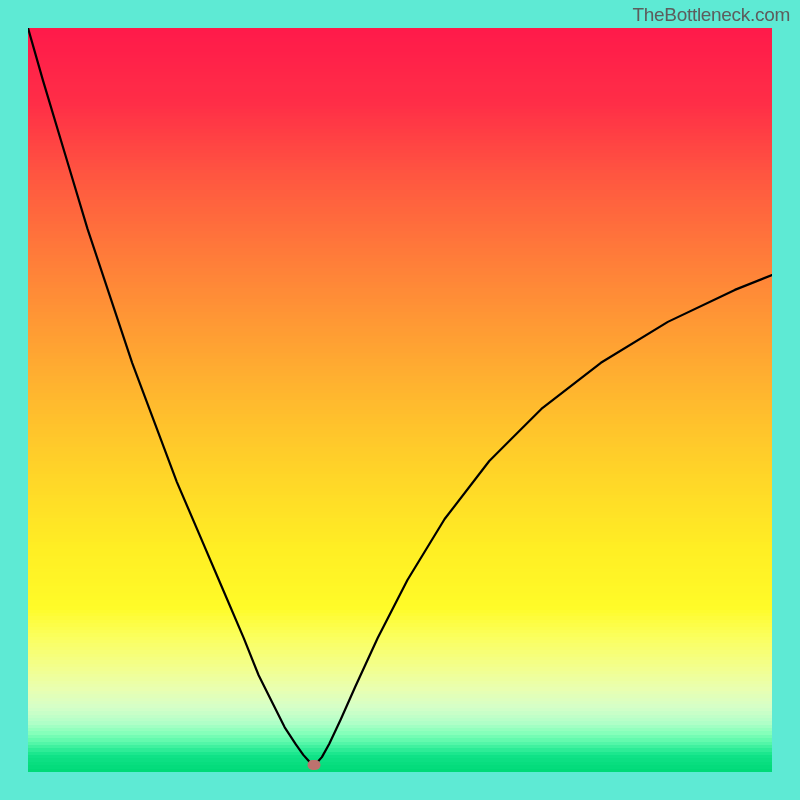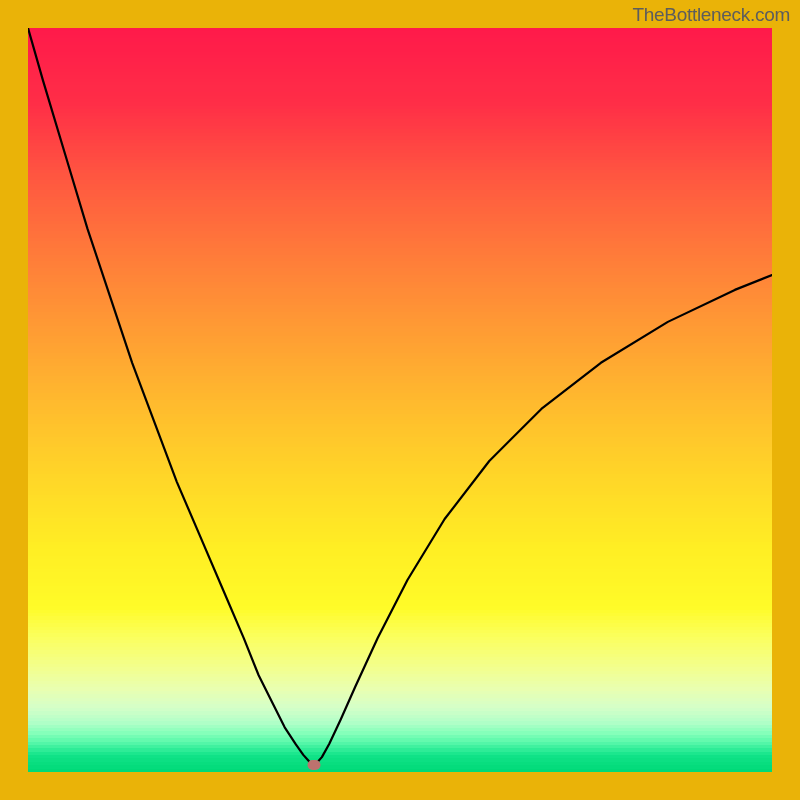--- a/index.html
+++ b/index.html
@@ -8,21 +8,21 @@
     width: 800px;
     height: 800px;
     overflow: hidden;
     background: #000;
     font-family: Arial, Helvetica, sans-serif;
   }
   .frame {
     position: relative;
     width: 800px;
     height: 800px;
-    background: #eab308;
+    background: #5eead4;
   }
   .plot-area {
     position: absolute;
     left: 28px;
     top: 28px;
     width: 744px;
     height: 744px;
     overflow: hidden;
   }
   .gradient {

